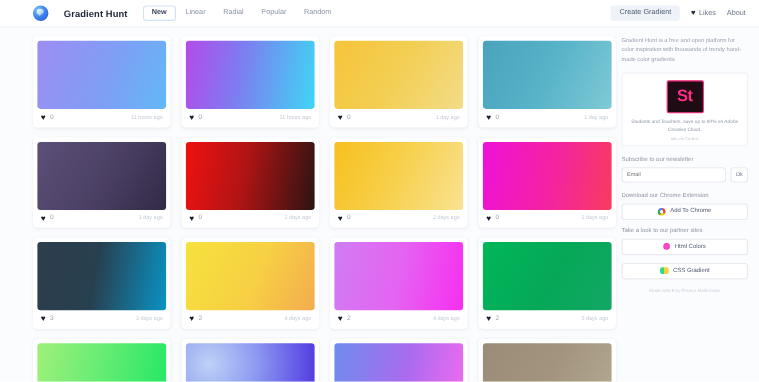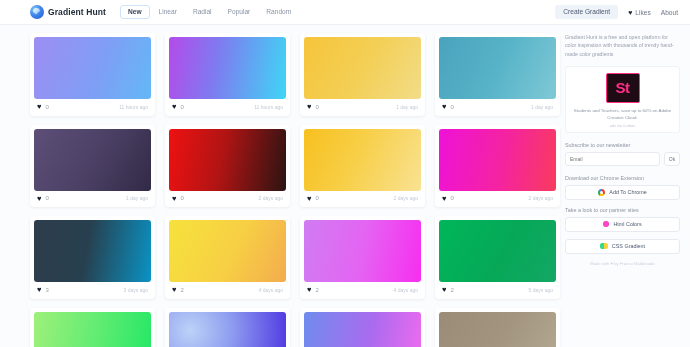--- a/index.html
+++ b/index.html
@@ -15,21 +15,21 @@
   
   .header {
     position: relative;
     height: 25px;
     background: #ffffff;
     border-bottom: 1px solid #eef0f4;
     display: flex;
     align-items: center;
     padding: 0 12px 0 30px;
   }
-  .brand { display: flex; align-items: center; gap: 4px; }
+  .brand { display: flex; align-items: center; gap: 14px; }
   .logo-mark {
     width: 14px; height: 14px; border-radius: 50%;
     background: radial-gradient(circle at 32% 30%, #7fc4f5 0%, #3f86ef 45%, #2453c9 100%);
     position: relative; flex: none;
   }
   .logo-mark::after {
     content:""; position:absolute; left:3px; top:2.5px;
     width:7px; height:7px; border-radius:50%;
     background: linear-gradient(135deg,#ffffff 0%, #bfe0fb 55%, #3f86ef 100%);
     clip-path: polygon(0 0, 100% 0, 100% 55%, 45% 100%, 0 60%);

